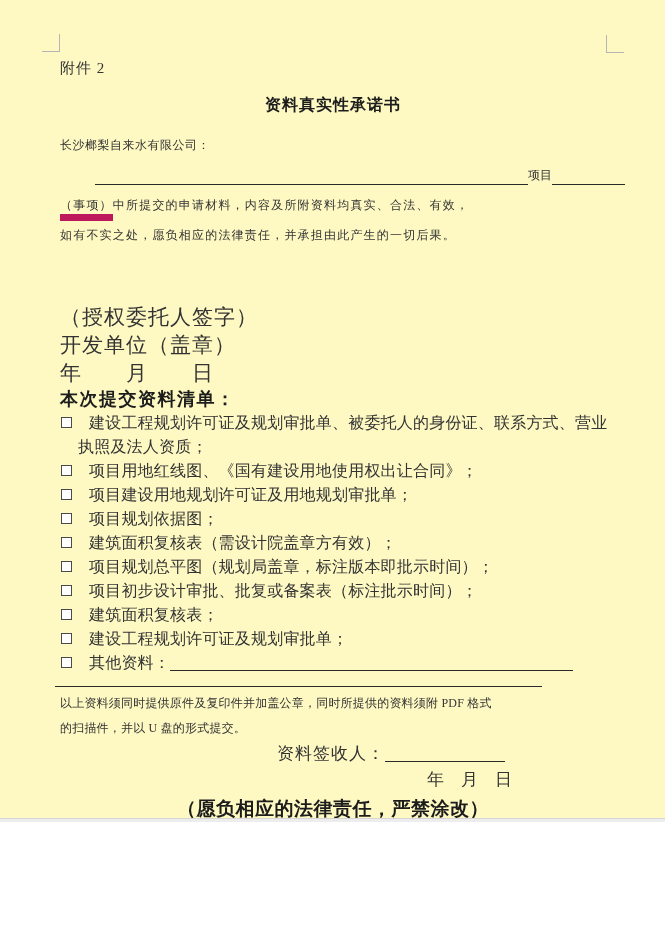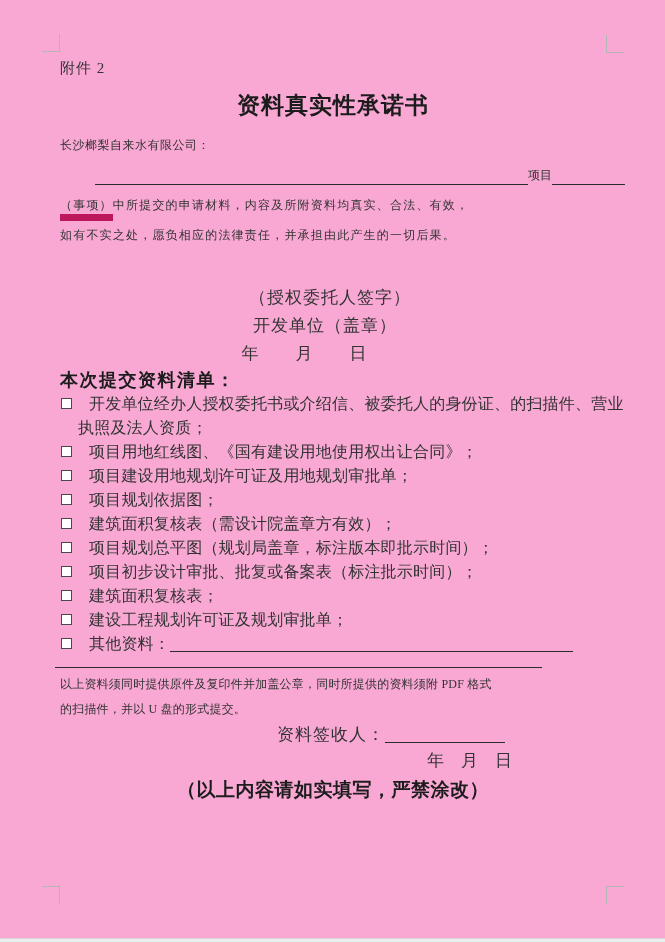--- a/index.html
+++ b/index.html
@@ -1,48 +1,48 @@
 <!DOCTYPE html>
 <html><head>
 <meta charset="utf-8">
 <style>
   * { box-sizing: border-box; margin: 0; padding: 0; }
   html, body { width: 665px; background: #ffffff; }
   body { font-family: "Liberation Serif", serif; color: #333; }
-  .page { position: relative; width: 665px; height: 942px; background: #f9a8d4; overflow: hidden; }
+  .page { position: relative; width: 665px; height: 822px; background: #fef9c3; overflow: hidden; }
 
   
   .mark { position: absolute; width: 18px; height: 18px; }
   .mark-tl { left: 42px; top: 34px; border-right: 1px solid #b5b5b5; border-bottom: 1px solid #b5b5b5; }
   .mark-tr { left: 606px; top: 35px; border-left: 1px solid #b5b5b5; border-bottom: 1px solid #b5b5b5; }
   .mark-bl { left: 42px; top: 886px; border-right: 1px solid #b5b5b5; border-top: 1px solid #b5b5b5; }
   .mark-br { left: 606px; top: 886px; border-left: 1px solid #b5b5b5; border-top: 1px solid #b5b5b5; }
 
   .page-edge { position: absolute; left: 0; bottom: 0; width: 665px; height: 4px;
                background: #ededed; border-top: 1px solid #d6d6d6; }
 
   .content { position: absolute; left: 60px; top: 58px; width: 565px; }
 
   .attach { font-size: 15px; line-height: 20px; letter-spacing: 1px; }
 
   .title { width: 546px; margin-top: 12px; text-align: center;
            font-family: "Liberation Sans", sans-serif; font-weight: bold;
-           font-size: 23px; line-height: 30px; color: #1c1c1c; letter-spacing: 1px; }
+           font-size: 16px; line-height: 30px; color: #1c1c1c; letter-spacing: 1px; }
 
   .body-line { font-size: 12px; line-height: 30px; }
   .salutation { margin-top: 10px; letter-spacing: 0.5px; }
 
   .l1 { display: flex; align-items: flex-end; padding-left: 35px; white-space: nowrap; }
   .blank { border-bottom: 1px solid #2b2b2b; height: 0; margin-bottom: 5px; }
   .grow { flex: 1 1 auto; }
   .b2 { width: 73px; flex: 0 0 auto; }
   .l23 { letter-spacing: 1.2px; }
   .ul { border-bottom: 7px solid #be185d; padding-bottom: 2px; }
 
-  .sig { margin-top: 34px; text-align: center; font-size: 17px; }
+  .sig { margin-top: 53px; text-align: left; font-size: 21px; }
   .sig div { line-height: 28px; letter-spacing: 1px; }
   .sig .s1 { margin-right: 25px; }
   .sig .s2 { margin-right: 35px; }
   .sig .s3 { margin-right: 76px; }
 
   .list-heading { margin-top: 0; font-family: "Liberation Sans", sans-serif;
                   font-weight: bold; font-size: 18px; line-height: 24px;
                   color: #1c1c1c; letter-spacing: 1.5px; }
 
   .checklist { margin-top: 0; }
@@ -104,21 +104,21 @@
       <div class="s2">开发单位（盖章）</div>
       <div class="s3">年　　月　　日</div>
     </div>
 
     <div class="list-heading">本次提交资料清单：</div>
 
     <div class="checklist">
 
       <div class="item">
         <span class="cb"></span>
-        <div class="iline">开发单位经办人授权委托书或介绍信、被委托人的身份证、的扫描件、营业</div>
+        <div class="iline">建设工程规划许可证及规划审批单、被委托人的身份证、联系方式、营业</div>
         <div class="iline cont">执照及法人资质；</div>
       </div>
 
       <div class="item">
         <span class="cb"></span>
         <div class="iline">项目用地红线图、《国有建设用地使用权出让合同》；</div>
       </div>
 
       <div class="item">
         <span class="cb"></span>
@@ -171,19 +171,19 @@
       <div>以上资料须同时提供原件及复印件并加盖公章，同时所提供的资料须附 PDF 格式</div>
       <div>的扫描件，并以 U 盘的形式提交。</div>
     </div>
 
     <div class="receiver">
       <span>资料签收人：</span><span class="iblank w120"></span>
     </div>
 
     <div class="foot-date">年　月　日</div>
 
-    <div class="warning">（以上内容请如实填写，严禁涂改）</div>
+    <div class="warning">（愿负相应的法律责任，严禁涂改）</div>
 
   </div>
 
   <div class="page-edge"></div>
 
 </div>
 
 </body></html>

